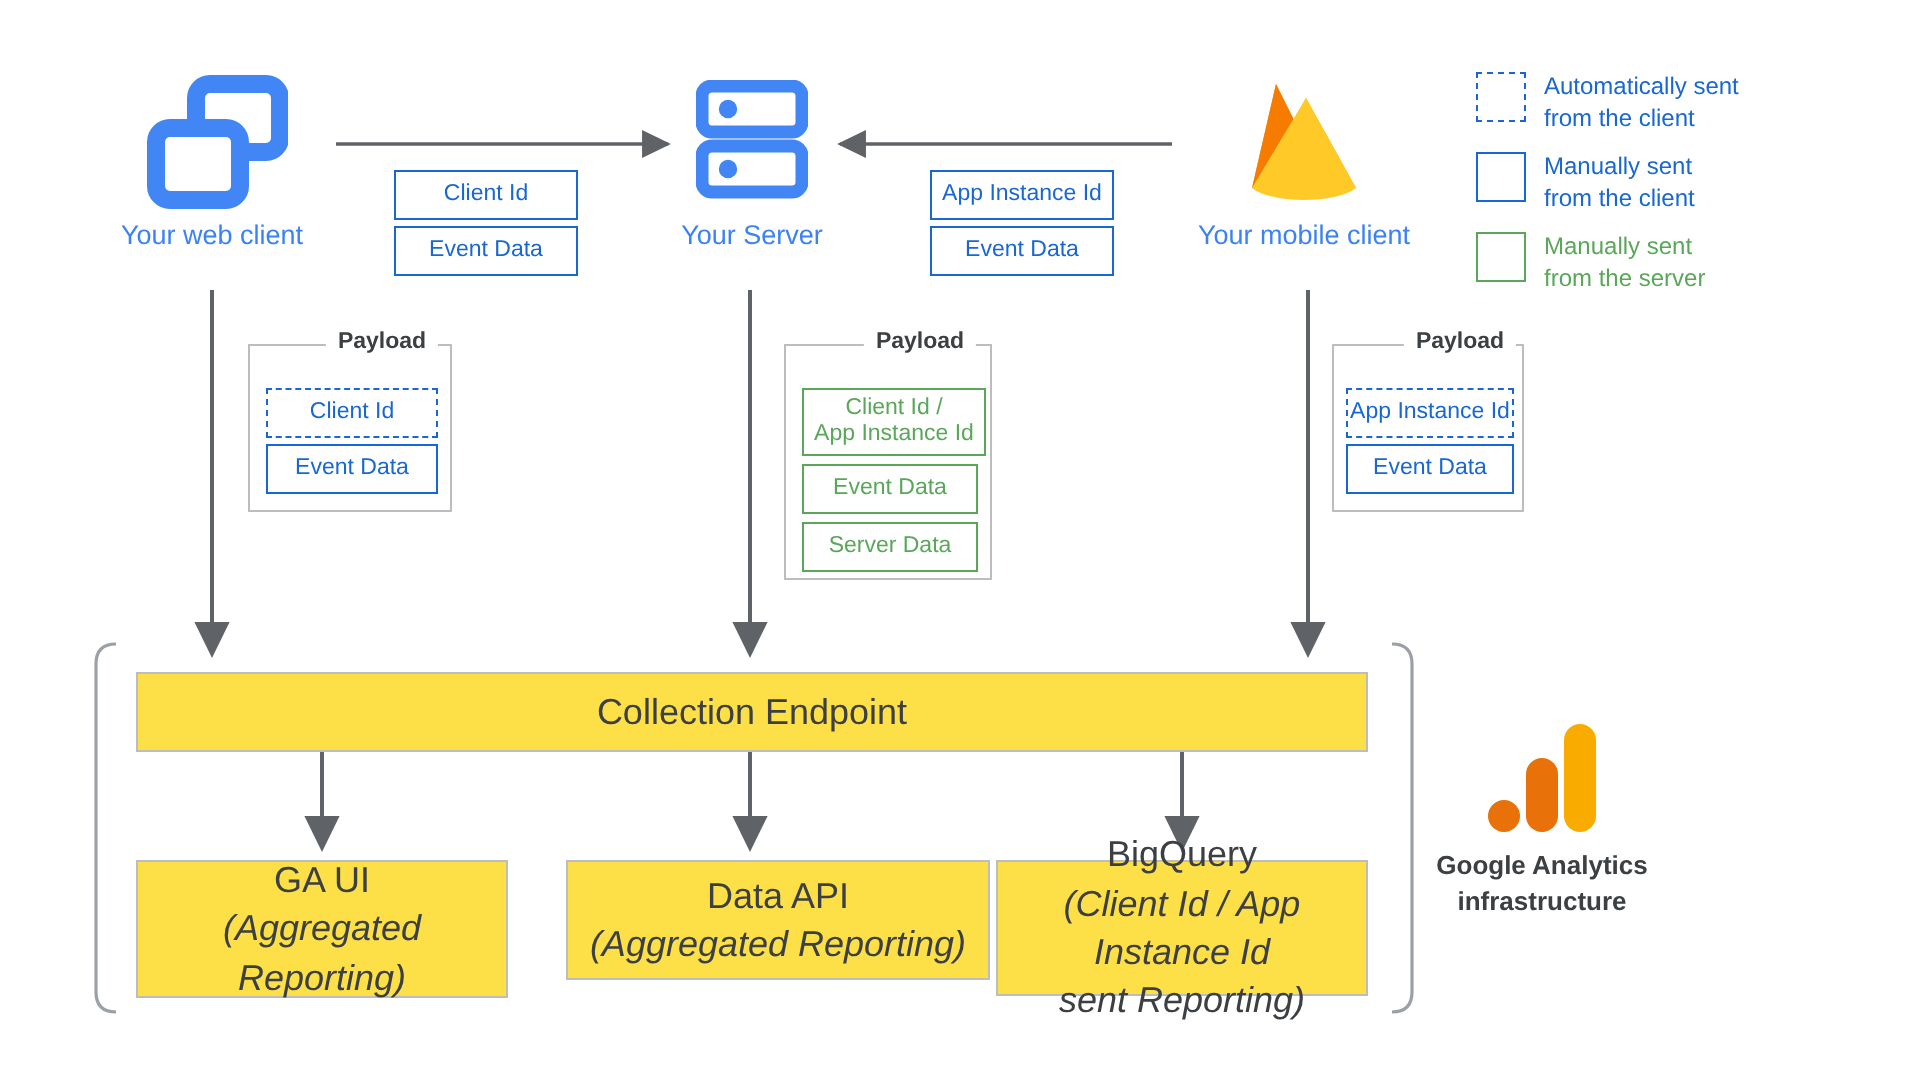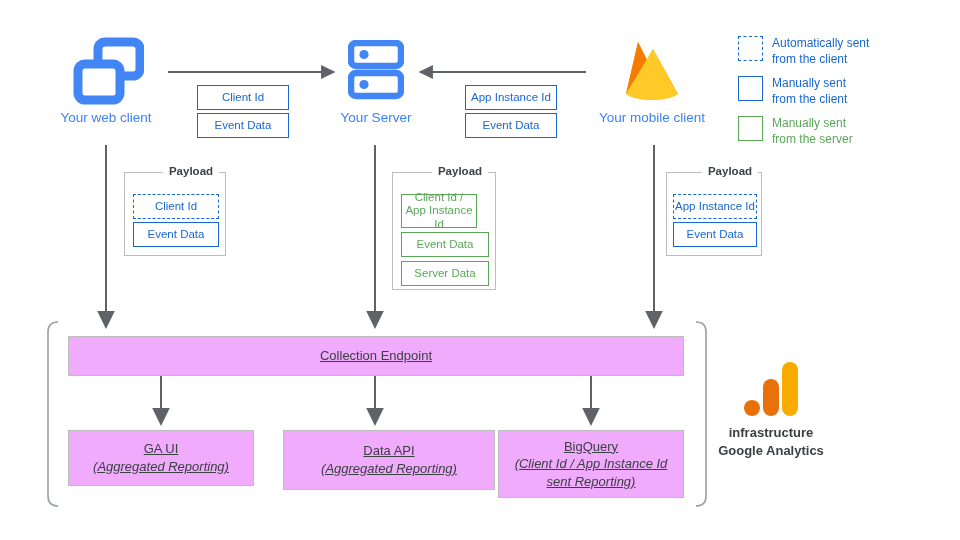--- a/index.html
+++ b/index.html
@@ -56,28 +56,27 @@
     color:#3c4043;
     white-space:nowrap;
     margin-left:16px;
   }
 
   
   .gbox{
     position:absolute;
     box-sizing:border-box;
     border:1.2px solid #bdbdbd;
-    background:#f0abfc;
+    background:#fde047;
     display:flex;flex-direction:column;
     align-items:center;justify-content:center;
-    font-size:13px;
+    font-size:18px;
     color:#3c4043;
     text-align:center;
     line-height:1.35;
-    text-decoration:underline;
   }
   .gbox .sub{font-style:italic;}
 
   
   .ga-label{
     position:absolute;
     text-align:center;
     font-size:13px;
     font-weight:bold;
     color:#3c4043;
@@ -167,37 +166,37 @@
   <div class="chip" style="left:465px;top:113px;width:92px;height:25px;">Event Data</div>
 
   <div class="payload" style="left:124px;top:172px;width:102px;height:84px;">
     <div class="payload-title">Payload</div>
     <div class="chip dashed" style="left:8px;top:21px;width:86px;height:25px;">Client Id</div>
     <div class="chip" style="left:8px;top:49px;width:86px;height:25px;">Event Data</div>
   </div>
 
   <div class="payload" style="left:392px;top:172px;width:104px;height:118px;">
     <div class="payload-title">Payload</div>
-    <div class="chip green" style="left:8px;top:21px;width:76px;height:34px;flex-direction:column;">
+    <div class="chip green" style="left:8px;top:21px;width:92px;height:34px;flex-direction:column;">
       <span>Client Id /</span>
       <span>App Instance Id</span>
     </div>
     <div class="chip green" style="left:8px;top:59px;width:88px;height:25px;">Event Data</div>
     <div class="chip green" style="left:8px;top:88px;width:88px;height:25px;">Server Data</div>
   </div>
 
   <div class="payload" style="left:666px;top:172px;width:96px;height:84px;">
     <div class="payload-title">Payload</div>
     <div class="chip dashed" style="left:6px;top:21px;width:84px;height:25px;">App Instance Id</div>
     <div class="chip" style="left:6px;top:49px;width:84px;height:25px;">Event Data</div>
   </div>
 
   <div class="gbox" style="left:68px;top:336px;width:616px;height:40px;">Collection Endpoint</div>
 
-  <div class="gbox" style="left:68px;top:430px;width:186px;height:56px;">
+  <div class="gbox" style="left:68px;top:430px;width:186px;height:69px;">
     <div>GA UI</div>
     <div class="sub">(Aggregated Reporting)</div>
   </div>
 
   <div class="gbox" style="left:283px;top:430px;width:212px;height:60px;">
     <div>Data API</div>
     <div class="sub">(Aggregated Reporting)</div>
   </div>
 
   <div class="gbox" style="left:498px;top:430px;width:186px;height:68px;">
@@ -205,22 +204,22 @@
     <div class="sub">(Client Id / App Instance Id</div>
     <div class="sub">sent Reporting)</div>
   </div>
 
   <svg class="abs" style="left:742px;top:360px;width:58px;height:58px;" viewBox="0 0 58 58">
     <rect x="40" y="2" width="16" height="54" rx="8" ry="8" fill="#f9ab00"></rect>
     <rect x="21" y="19" width="16" height="37" rx="8" ry="8" fill="#e8710a"></rect>
     <circle cx="10" cy="48" r="8" fill="#e8710a"></circle>
   </svg>
   <div class="ga-label" style="left:691px;top:424px;width:160px;">
+    <div>Google Analytics</div>
     <div>infrastructure</div>
-    <div>Google Analytics</div>
   </div>
 
   <div class="legend-swatch dashed" style="left:738px;top:36px;"></div>
   <div class="legend-text" style="left:772px;top:36px;">
     <div>Automatically sent</div>
     <div>from the client</div>
   </div>
 
   <div class="legend-swatch" style="left:738px;top:76px;"></div>
   <div class="legend-text" style="left:772px;top:76px;">

